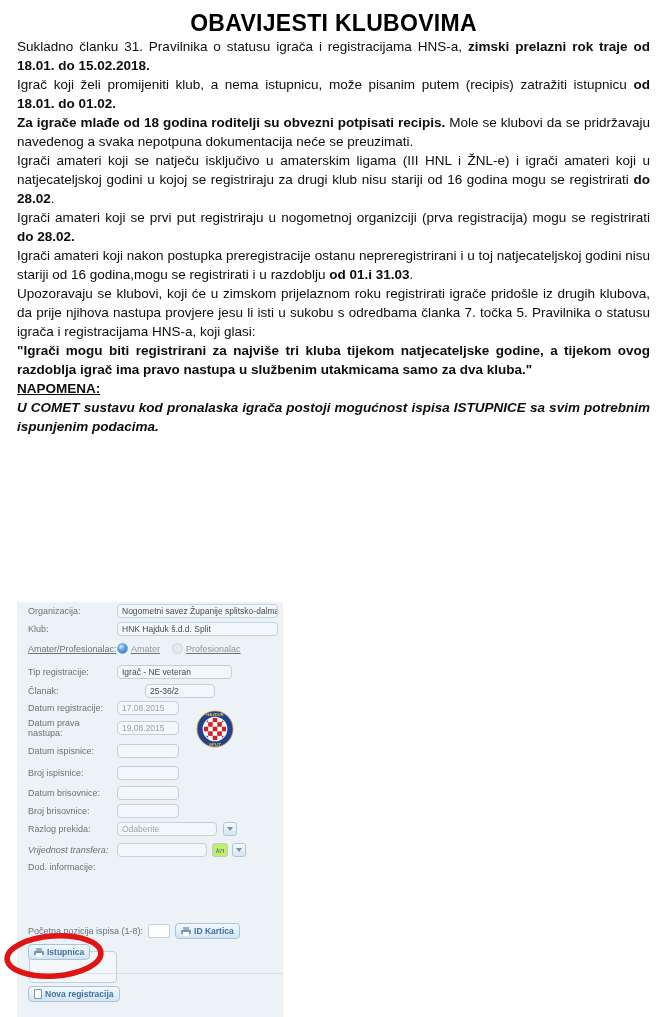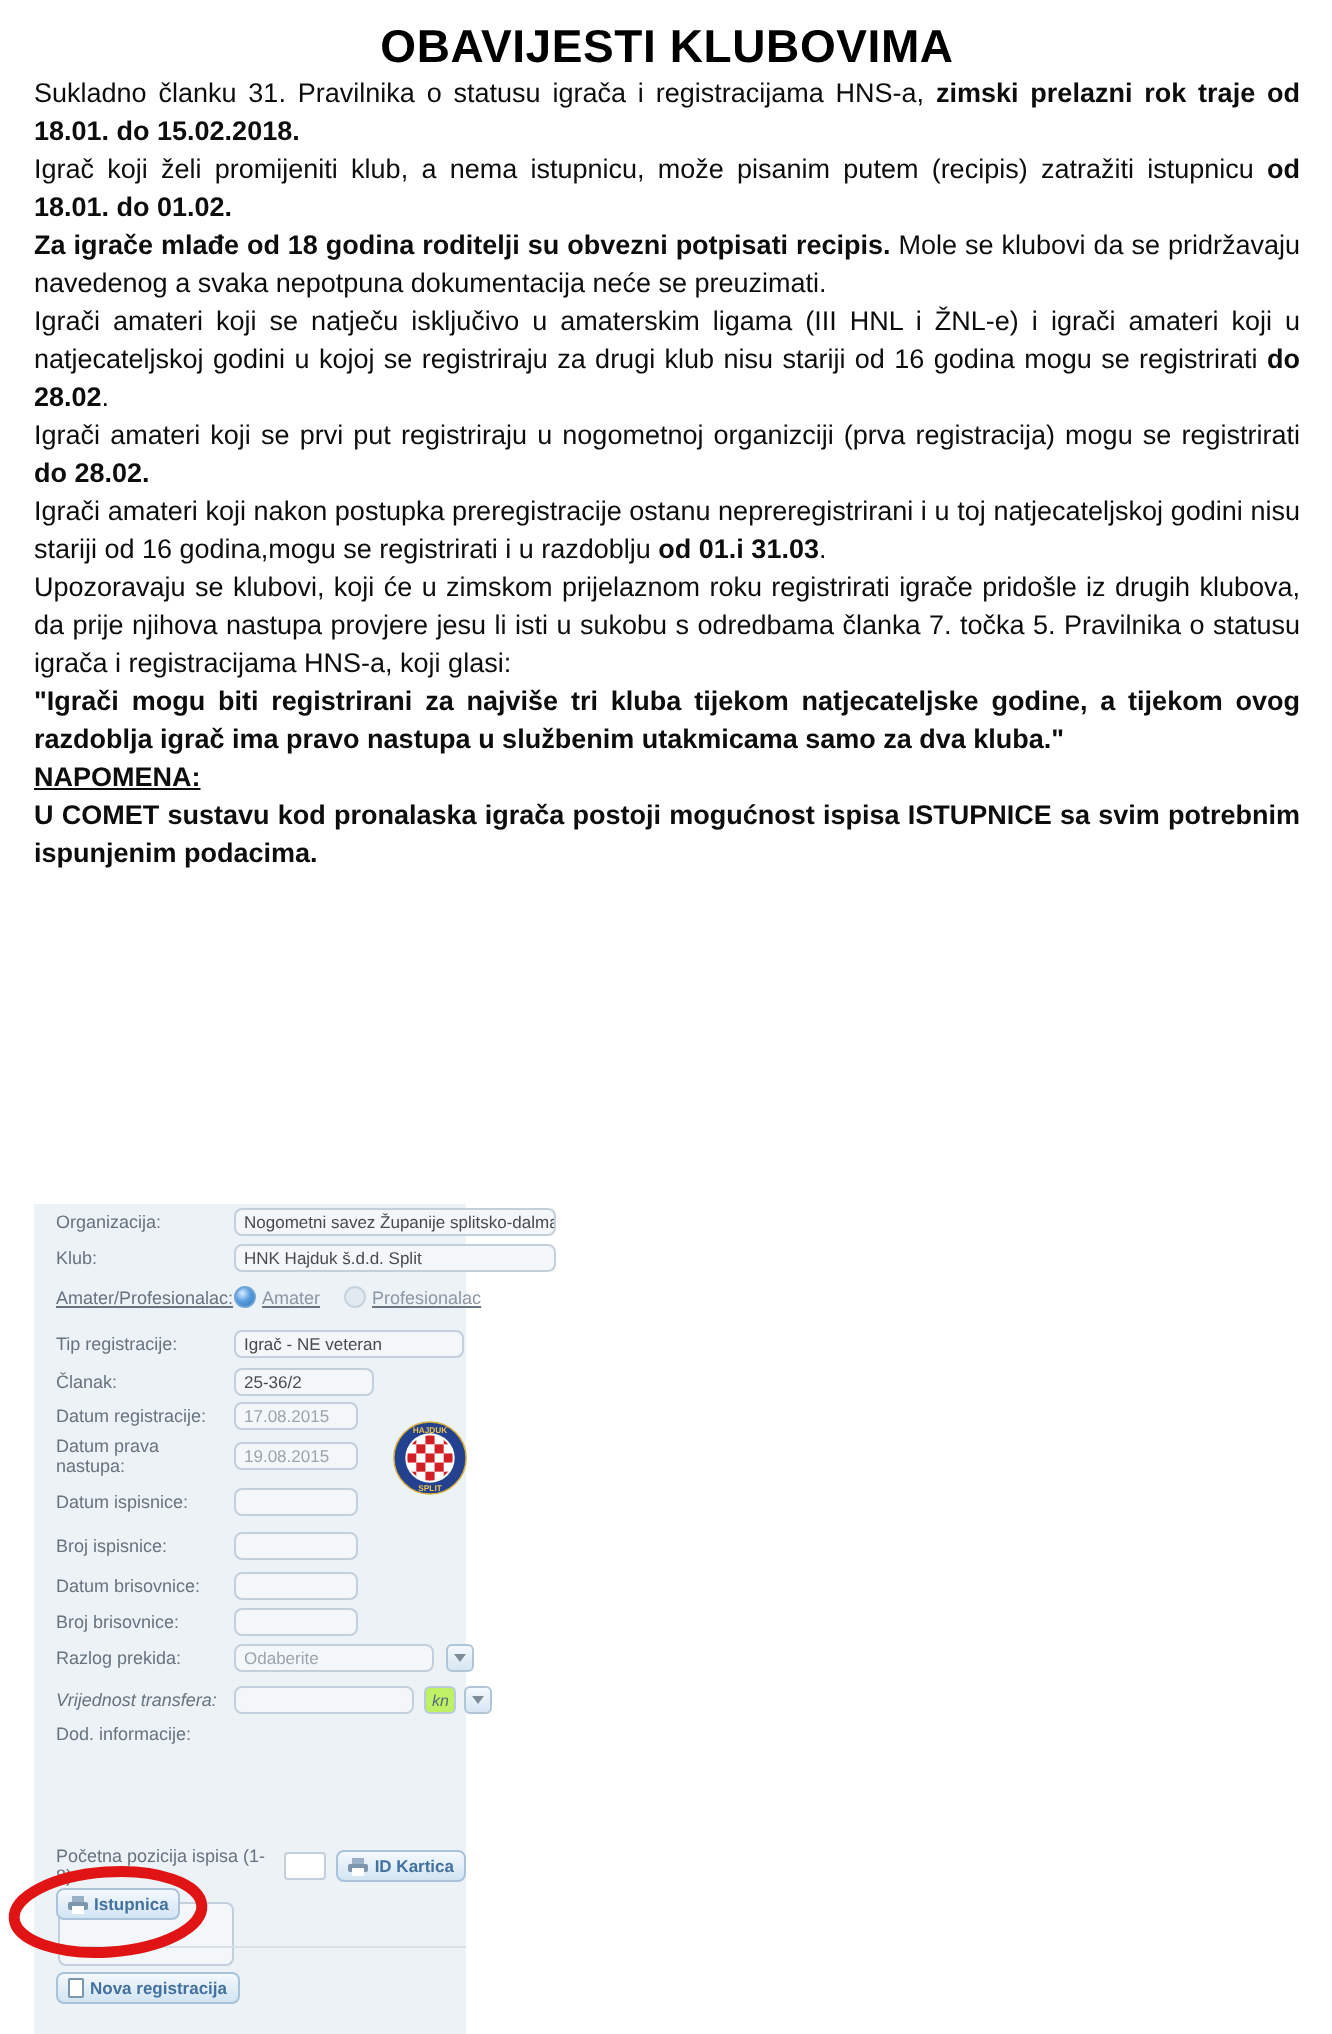--- a/index.html
+++ b/index.html
@@ -11,25 +11,25 @@
   .doc { position:absolute; top:0; left:0; width:666px; padding:6px 16px 0 17px; }
   .title { text-align:center; font-size:23px; font-weight:bold; margin:4px 0 0 0; letter-spacing:.3px; color:#000; }
   .doc p { margin:0; font-size:13.5px; line-height:19px; text-align:justify; }
   .p1 { margin-top:45px; }
   .p2 { margin-top:13px; }
   .p3 { margin-top:15px; }
   .p4 { margin-top:16px; }
   .p5 { margin-top:14px; }
   .p6 { margin-top:14px; }
   .napomena { margin-top:24px; font-weight:bold; text-decoration:underline; font-size:14px; line-height:19px; }
-  .comet { margin-top:8px; font-weight:bold; }
+  .comet { margin-top:8px; font-weight:bold; font-style:italic; }
 
   
   .panel {
-    position:absolute; left:17px; top:602px; width:216px; height:415px;
+    position:absolute; left:17px; top:602px; width:266px; height:415px;
     background:#edf2f7; font-size:9px; color:#67737f;
   }
   .frow { position:absolute; left:11px; display:flex; align-items:center; }
   .flabel { width:89px; flex:0 0 89px; font-size:9px; color:#67737f; line-height:10px; padding-right:4px; }
   .finput {
     height:14px; background:#f3f7fa; border:1px solid #c3d0dc; border-radius:4px;
     font-size:8.5px; color:#4a4a4a; display:flex; align-items:center; padding:0 4px;
     white-space:nowrap; overflow:hidden;
   }
   .muted { color:#9aa4ae; }
@@ -100,21 +100,21 @@
     <span class="radio-label">Amater</span>
     <span class="radio off"></span>
     <span class="radio-label">Profesionalac</span>
   </div>
 
   <div class="frow" style="top:63px;">
     <div class="flabel">Tip registracije:</div>
     <div class="finput" style="width:115px;">Igrač - NE veteran</div>
   </div>
 
-  <div class="frow" style="top:82px;">
+  <div class="frow" style="top:82px;gap:28px;">
     <div class="flabel">Članak:</div>
     <div class="finput" style="width:70px;">25-36/2</div>
   </div>
 
   <div class="frow" style="top:99px;">
     <div class="flabel">Datum registracije:</div>
     <div class="finput muted" style="width:62px;">17.08.2015</div>
   </div>
 
   <div class="frow" style="top:116px;">

